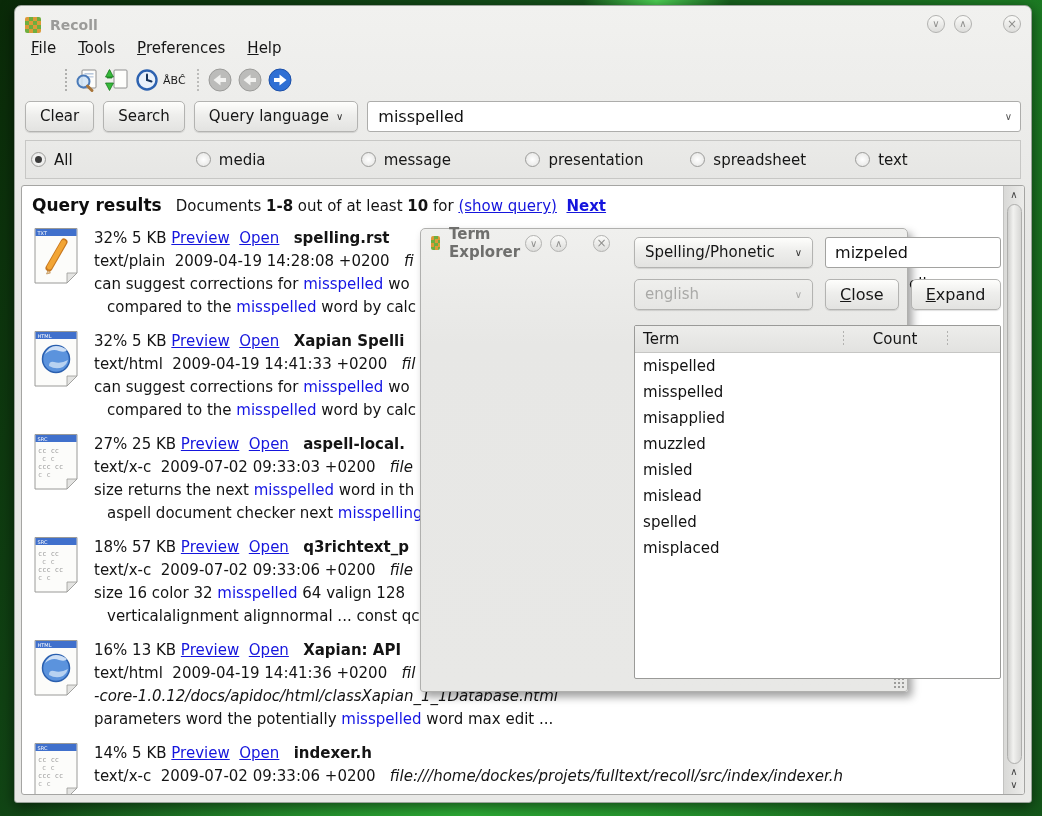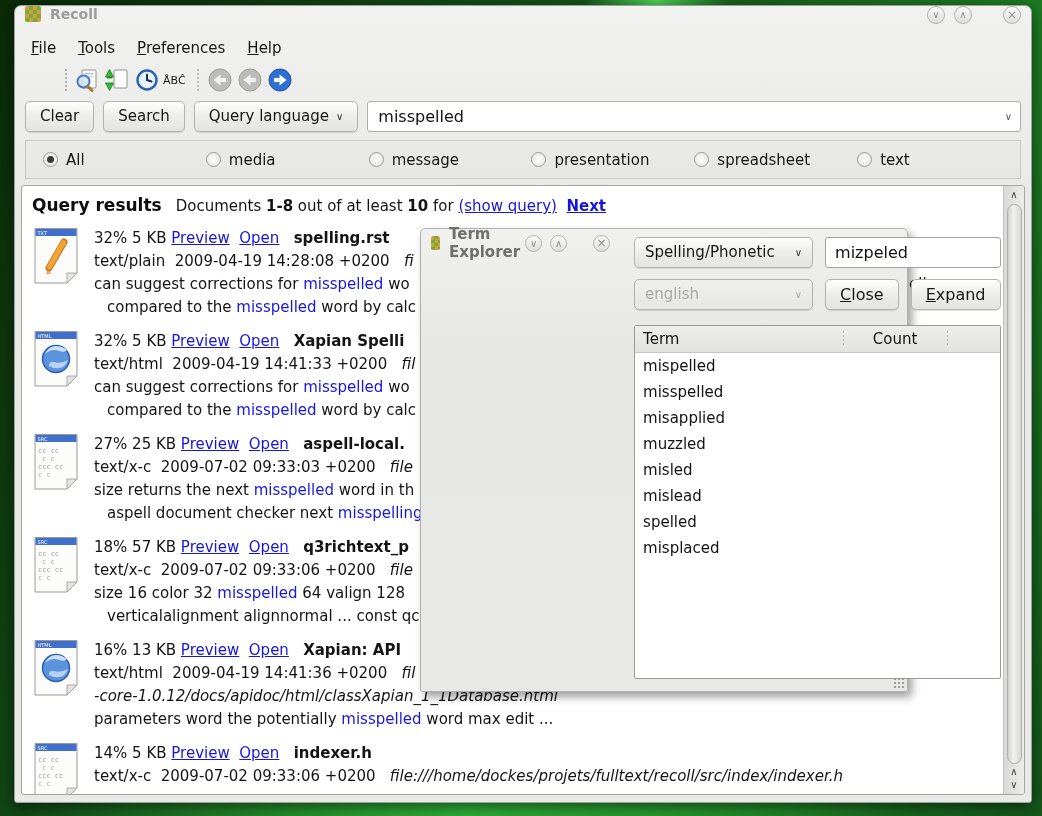--- a/index.html
+++ b/index.html
@@ -14,21 +14,21 @@
   }
 
   
   .window {
     position: absolute; left: 14px; top: 5px; width: 1018px; height: 798px;
     background: linear-gradient(#f1f1ef, #e7e7e5 30%, #e9e9e7);
     border: 1px solid #9aa29a; border-radius: 7px 7px 3px 3px;
     box-shadow: 0 3px 14px rgba(0,0,0,.55);
     display: flex; flex-direction: column;
   }
-  .titlebar { height: 27px; display: flex; align-items: flex-start; padding: 0 10px; }
+  .titlebar { height: 27px; display: flex; align-items: flex-end; padding: 0 10px; }
   .checker {
     width: 16px; height: 16px; border-radius: 2px;
     background: repeating-conic-gradient(#6fae3e 0% 25%, #dd9a38 25% 50%);
     background-size: 8px 8px;
   }
   .win-title { font-weight: bold; font-size: 14px; color: #9b9b99; margin-left: 9px; }
   .tb-controls { margin-left: auto; display: flex; align-items: center; gap: 9px; }
   .wbtn {
     width: 18px; height: 18px; border-radius: 50%;
     border: 1px solid #b2b2b0; background: linear-gradient(#fbfbf9, #dddddb);
@@ -60,21 +60,21 @@
   .chev { font-size: 10px; color: #333; }
   .searchbox {
     flex: 1; height: 31px; background: #fff; border: 1px solid #adadab; border-radius: 3px;
     display: flex; align-items: center; padding: 0 8px 0 10px; font-size: 16px; color: #111;
   }
   .searchbox .chev { margin-left: auto; color: #555; }
 
   
   .radioframe {
     margin: 0 10px 6px; height: 39px; border: 1px solid #c7c7c5; border-radius: 0;
-    display: flex; align-items: center; padding-left: 17px;
+    display: flex; align-items: center; padding-left: 5px;
     background: linear-gradient(#eaeae8, #e6e6e4);
   }
   .radio-item { display: flex; align-items: center; gap: 8px; width: 166px; }
   .radio {
     width: 15px; height: 15px; border-radius: 50%;
     border: 1px solid #9c9c9a; background: radial-gradient(#ffffff, #e2e2e0);
     display: inline-flex; align-items: center; justify-content: center;
   }
   .radio.sel::after { content: ""; width: 7px; height: 7px; border-radius: 50%; background: #3a3a3a; }
   .radio-lb { font-size: 15px; color: #161616; }

